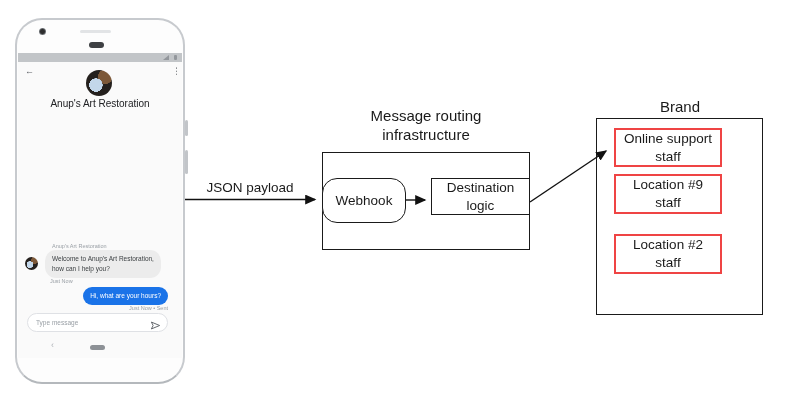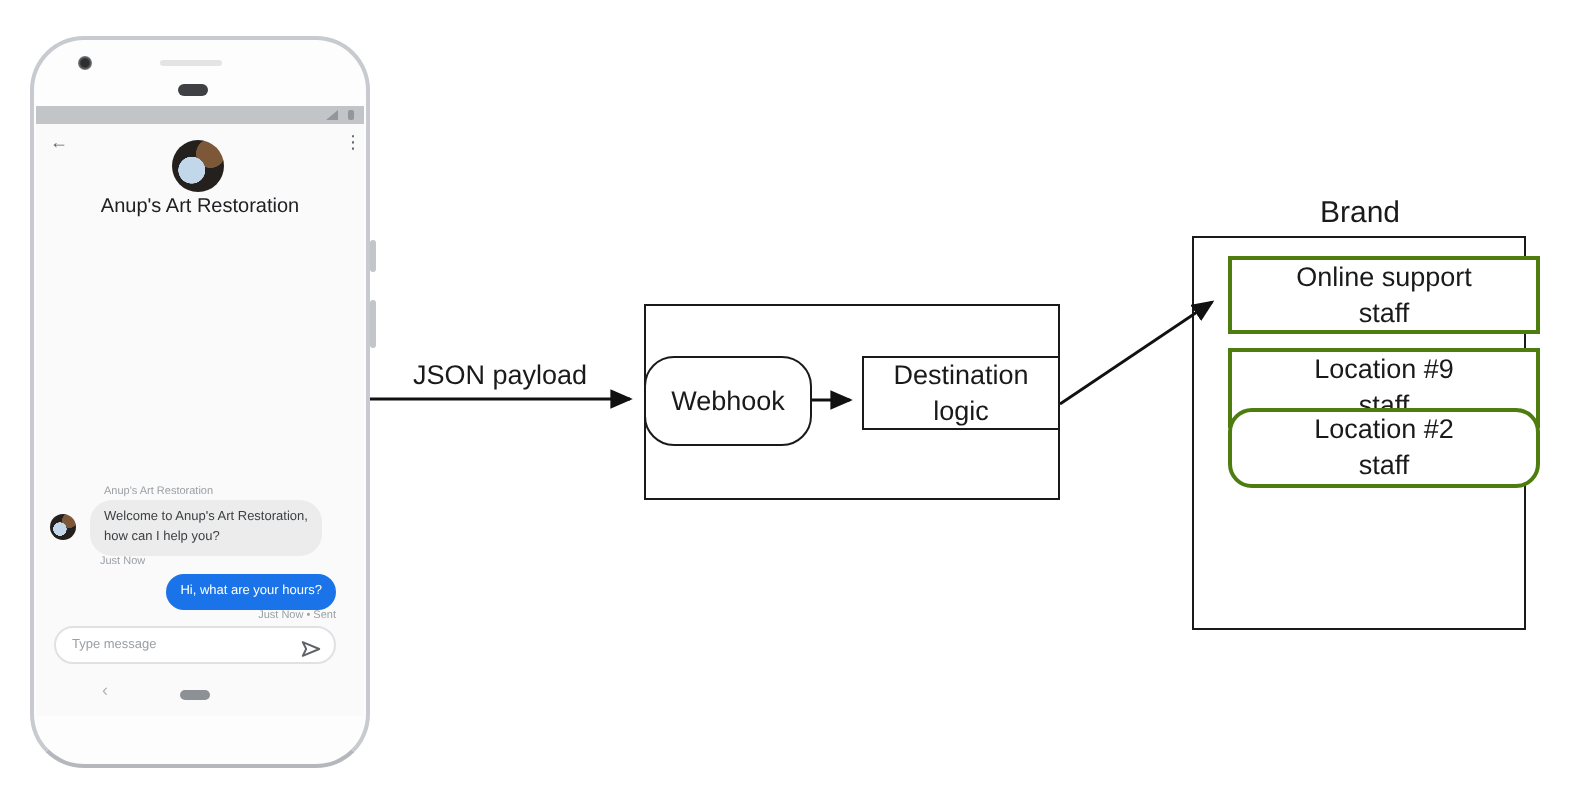--- a/index.html
+++ b/index.html
@@ -59,25 +59,25 @@
   .brand-title{left:629px;top:98px;width:102px;font-size:15px;}
 
   .box{position:absolute;box-sizing:border-box;display:flex;align-items:center;
        justify-content:center;text-align:center;}
   .outer{border:1.5px solid #1a1a1a;background:transparent;}
   .routing-box{left:322px;top:152px;width:208px;height:98px;}
   .brand-box{left:596px;top:118px;width:167px;height:197px;}
   .node{border:1.5px solid #1a1a1a;background:#fff;font-size:13.5px;line-height:1.3;}
   .webhook{left:322px;top:178px;width:84px;height:45px;border-radius:15px;}
   .dest{left:431px;top:178px;width:99px;height:37px;}
-  .brand-item{left:614px;width:156px;height:40px;border:2px solid #4d7c0f;background:#fff;
+  .brand-item{left:614px;width:108px;height:40px;border:2px solid #ef4444;background:#fff;
               font-size:13.5px;line-height:1.3;text-align:center;}
   .bi0{top:128px;height:39px;}
   .bi1{top:174px;}
-  .bi2{top:204px;border-radius:12px;}
+  .bi2{top:234px;}
   .bi3{top:266px;}
 
   .arrows{position:absolute;left:0;top:0;pointer-events:none;}
 </style>
 </head>
 <body>
 
 <div class="stage">
 
   <div class="phone">
@@ -113,20 +113,22 @@
             <path d="M2,3 L14,8 L2,13 L4.5,8 Z" fill="none" stroke="#5f6368" stroke-width="1.4" stroke-linejoin="round"></path>
           </svg>
         </span>
       </div>
 
       <span class="nav-back">‹</span>
       <span class="nav-home"></span>
     </div>
   </div>
 
+  <div class="lbl routing-title pre">Message routing
+infrastructure</div>
   <div class="box outer routing-box"></div>
   <div class="lbl brand-title">Brand</div>
   <div class="box outer brand-box"></div>
 
   <svg class="arrows" width="785" height="401" viewBox="0 0 785 401">
     <defs>
       <marker id="arw" markerWidth="9" markerHeight="8" refX="7" refY="3.5" orient="auto">
         <path d="M0,0 L8,3.5 L0,7 Z" fill="#111"></path>
       </marker>
     </defs>

